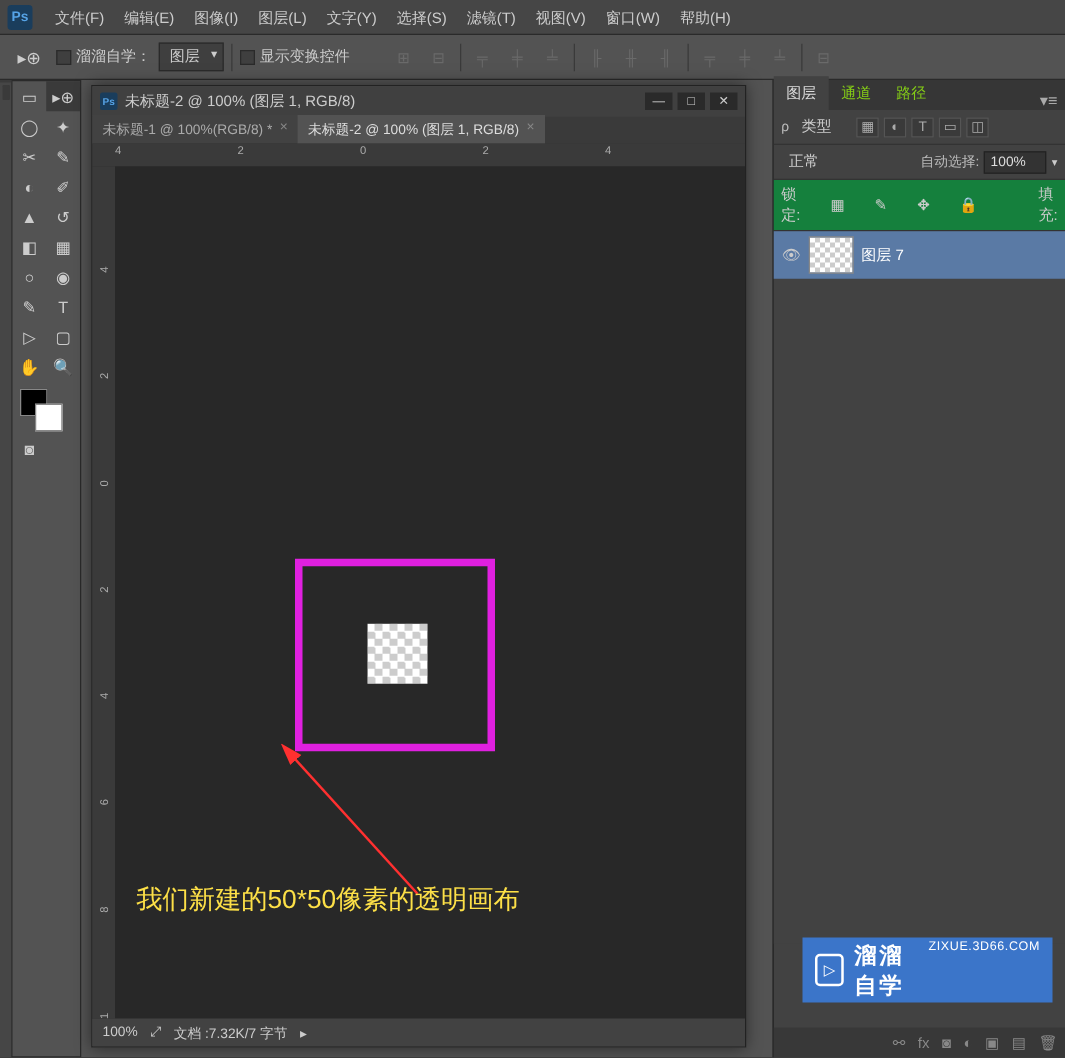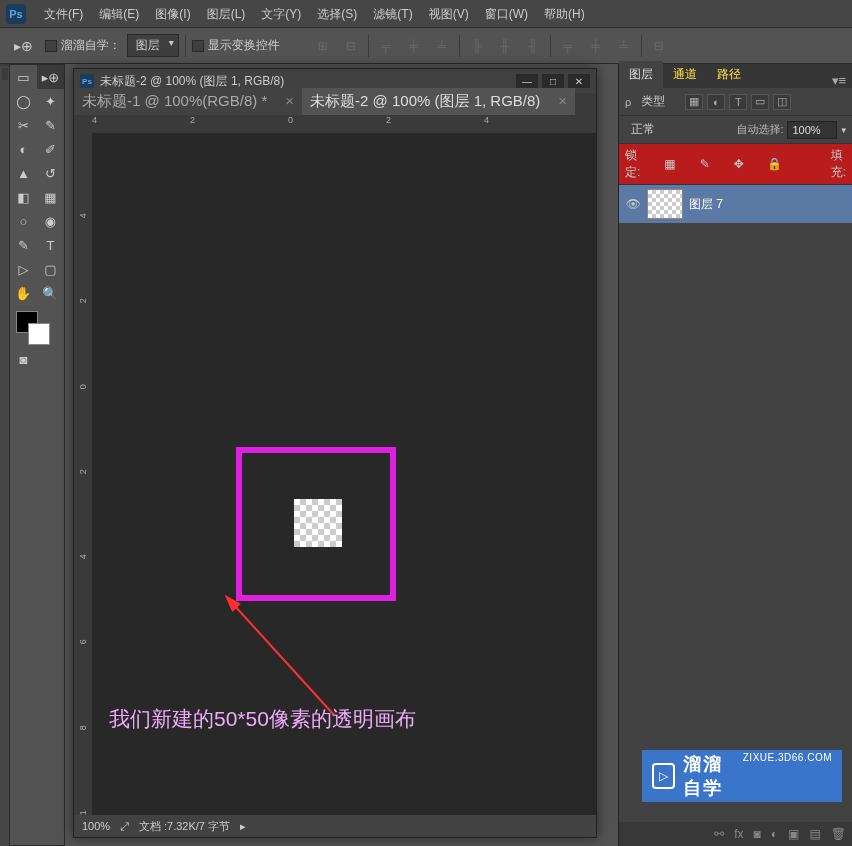--- a/index.html
+++ b/index.html
@@ -24,46 +24,46 @@
 .swatches { padding: 6px 4px; position: relative; height: 42px; }
 .fg { width: 22px; height: 22px; background: #000; border: 1px solid #888; position: absolute; left: 6px; top: 6px; }
 .bg { width: 22px; height: 22px; background: #fff; border: 1px solid #888; position: absolute; left: 18px; top: 18px; }
 .doc-area { flex: 1; position: relative; }
 .doc-window { position: absolute; left: 8px; top: 4px; width: 524px; height: 770px; background: #535353; border: 1px solid #222; box-shadow: 0 0 12px rgba(0,0,0,0.5); }
 .doc-title { height: 24px; background: #404040; display: flex; align-items: center; padding: 0 6px; }
 .doc-title .ticon { width: 14px; height: 14px; background: #1a3d5c; border-radius: 2px; display: inline-flex; align-items: center; justify-content: center; color: #56a3e6; font-size: 8px; font-weight: bold; margin-right: 6px; }
 .doc-title .t { flex: 1; }
 .doc-title .wbtn { width: 22px; height: 14px; background: #2a2a2a; margin-left: 4px; display: flex; align-items: center; justify-content: center; font-size: 10px; cursor: pointer; }
 .doc-tabs { height: 22px; background: #3a3a3a; display: flex; align-items: flex-end; }
-.doc-tabs .tab { padding: 4px 8px; background: #424242; font-size: 15px; color: #aaa; display: flex; gap: 18px; }
+.doc-tabs .tab { padding: 4px 8px; background: #424242; font-size: 11px; color: #aaa; display: flex; gap: 6px; }
 .doc-tabs .tab.active { background: #535353; color: #ddd; }
 .doc-tabs .tab .x { color: #888; cursor: pointer; }
 .canvas-wrap { position: relative; height: calc(100% - 46px - 22px); background: #282828; }
 .ruler-h { position: absolute; left: 18px; top: 0; right: 0; height: 18px; background: #3a3a3a; display: flex; }
 .ruler-v { position: absolute; left: 0; top: 18px; bottom: 0; width: 18px; background: #3a3a3a; display: flex; flex-direction: column; align-items: center; }
 .ruler-corner { position: absolute; left: 0; top: 0; width: 18px; height: 18px; background: #3a3a3a; }
 .rtick { font-size: 9px; color: #aaa; }
 .ruler-h .rtick { width: 98px; }
 .ruler-v .rtick { height: 98px; writing-mode: vertical-lr; transform: rotate(180deg); }
 .magenta-box { position: absolute; left: 162px; top: 332px; width: 160px; height: 154px; border: 6px solid #e020e0; }
 .checker { position: absolute; left: 220px; top: 384px; width: 48px; height: 48px; background-image: repeating-conic-gradient(#ccc 0 25%, #fff 0 50%); background-size: 12px 12px; }
 .ann1 { position: absolute; left: -60px; top: 350px; color: #e020e0; font-size: 19px; font-weight: normal; }
 .arrow-svg { position: absolute; left: 140px; top: 480px; width: 150px; height: 130px; }
-.ann2 { position: absolute; left: 35px; top: 590px; color: #f0abfc; font-size: 21px; }
+.ann2 { position: absolute; left: 35px; top: 590px; color: #fde047; font-size: 21px; }
 .statusbar { position: absolute; bottom: 0; left: 0; right: 0; height: 22px; background: #424242; display: flex; align-items: center; padding: 0 8px; gap: 10px; font-size: 11px; }
 .panels { width: 234px; background: #424242; border-left: 1px solid #222; position: relative; }
 .ptabs { display: flex; background: #363636; height: 24px; align-items: flex-end; }
-.ptabs .pt { padding: 5px 10px; color: #fde047; cursor: pointer; }
+.ptabs .pt { padding: 5px 10px; color: #84cc16; cursor: pointer; }
 .ptabs .pt.active { background: #424242; color: #ddd; }
 .ptabs .menu { margin-left: auto; padding: 0 6px; font-size: 13px; color: #aaa; cursor: pointer; }
 .p-row { display: flex; align-items: center; padding: 3px 6px; gap: 4px; background: #424242; border-bottom: 1px solid #333; }
 .p-row .field { background: #333; border: 1px solid #222; padding: 2px 4px; font-size: 11px; color: #ddd; width: 50px; }
 .p-row .lbl { color: #bbb; font-size: 11px; }
 .p-row .pico { width: 18px; height: 16px; display: flex; align-items: center; justify-content: center; color: #aaa; font-size: 11px; border: 1px solid #555; background: #3a3a3a; }
-.lock-row { display: flex; align-items: center; padding: 3px 6px; gap: 24px; background: #b91c1c; border-bottom: 1px solid #333; }
+.lock-row { display: flex; align-items: center; padding: 3px 6px; gap: 24px; background: #15803d; border-bottom: 1px solid #333; }
 .layers-list { background: #424242; height: 570px; }
 .layer { display: flex; align-items: center; padding: 4px 6px; background: #5a7aa5; gap: 6px; }
 .layer .eye { width: 16px; text-align: center; color: #ccc; }
 .layer .thumb { width: 36px; height: 30px; border: 1px solid #888; background-image: repeating-conic-gradient(#ccc 0 25%, #fff 0 50%); background-size: 8px 8px; }
 .layer .lname { color: #fff; }
 .p-footer { position: absolute; bottom: 0; left: 0; right: 0; height: 24px; background: #383838; display: flex; align-items: center; justify-content: flex-end; padding: 0 6px; gap: 10px; color: #888; }
 .p-footer span { cursor: pointer; }
 .watermark { position: absolute; right: 10px; bottom: 44px; width: 200px; height: 52px; background: #3b75c9; color: #fff; display: flex; align-items: center; gap: 8px; padding: 0 10px; }
 .watermark .play { width: 26px; height: 26px; border: 2px solid #fff; border-radius: 4px; display: flex; align-items: center; justify-content: center; }
 .watermark .txt { display: flex; flex-direction: row; }

